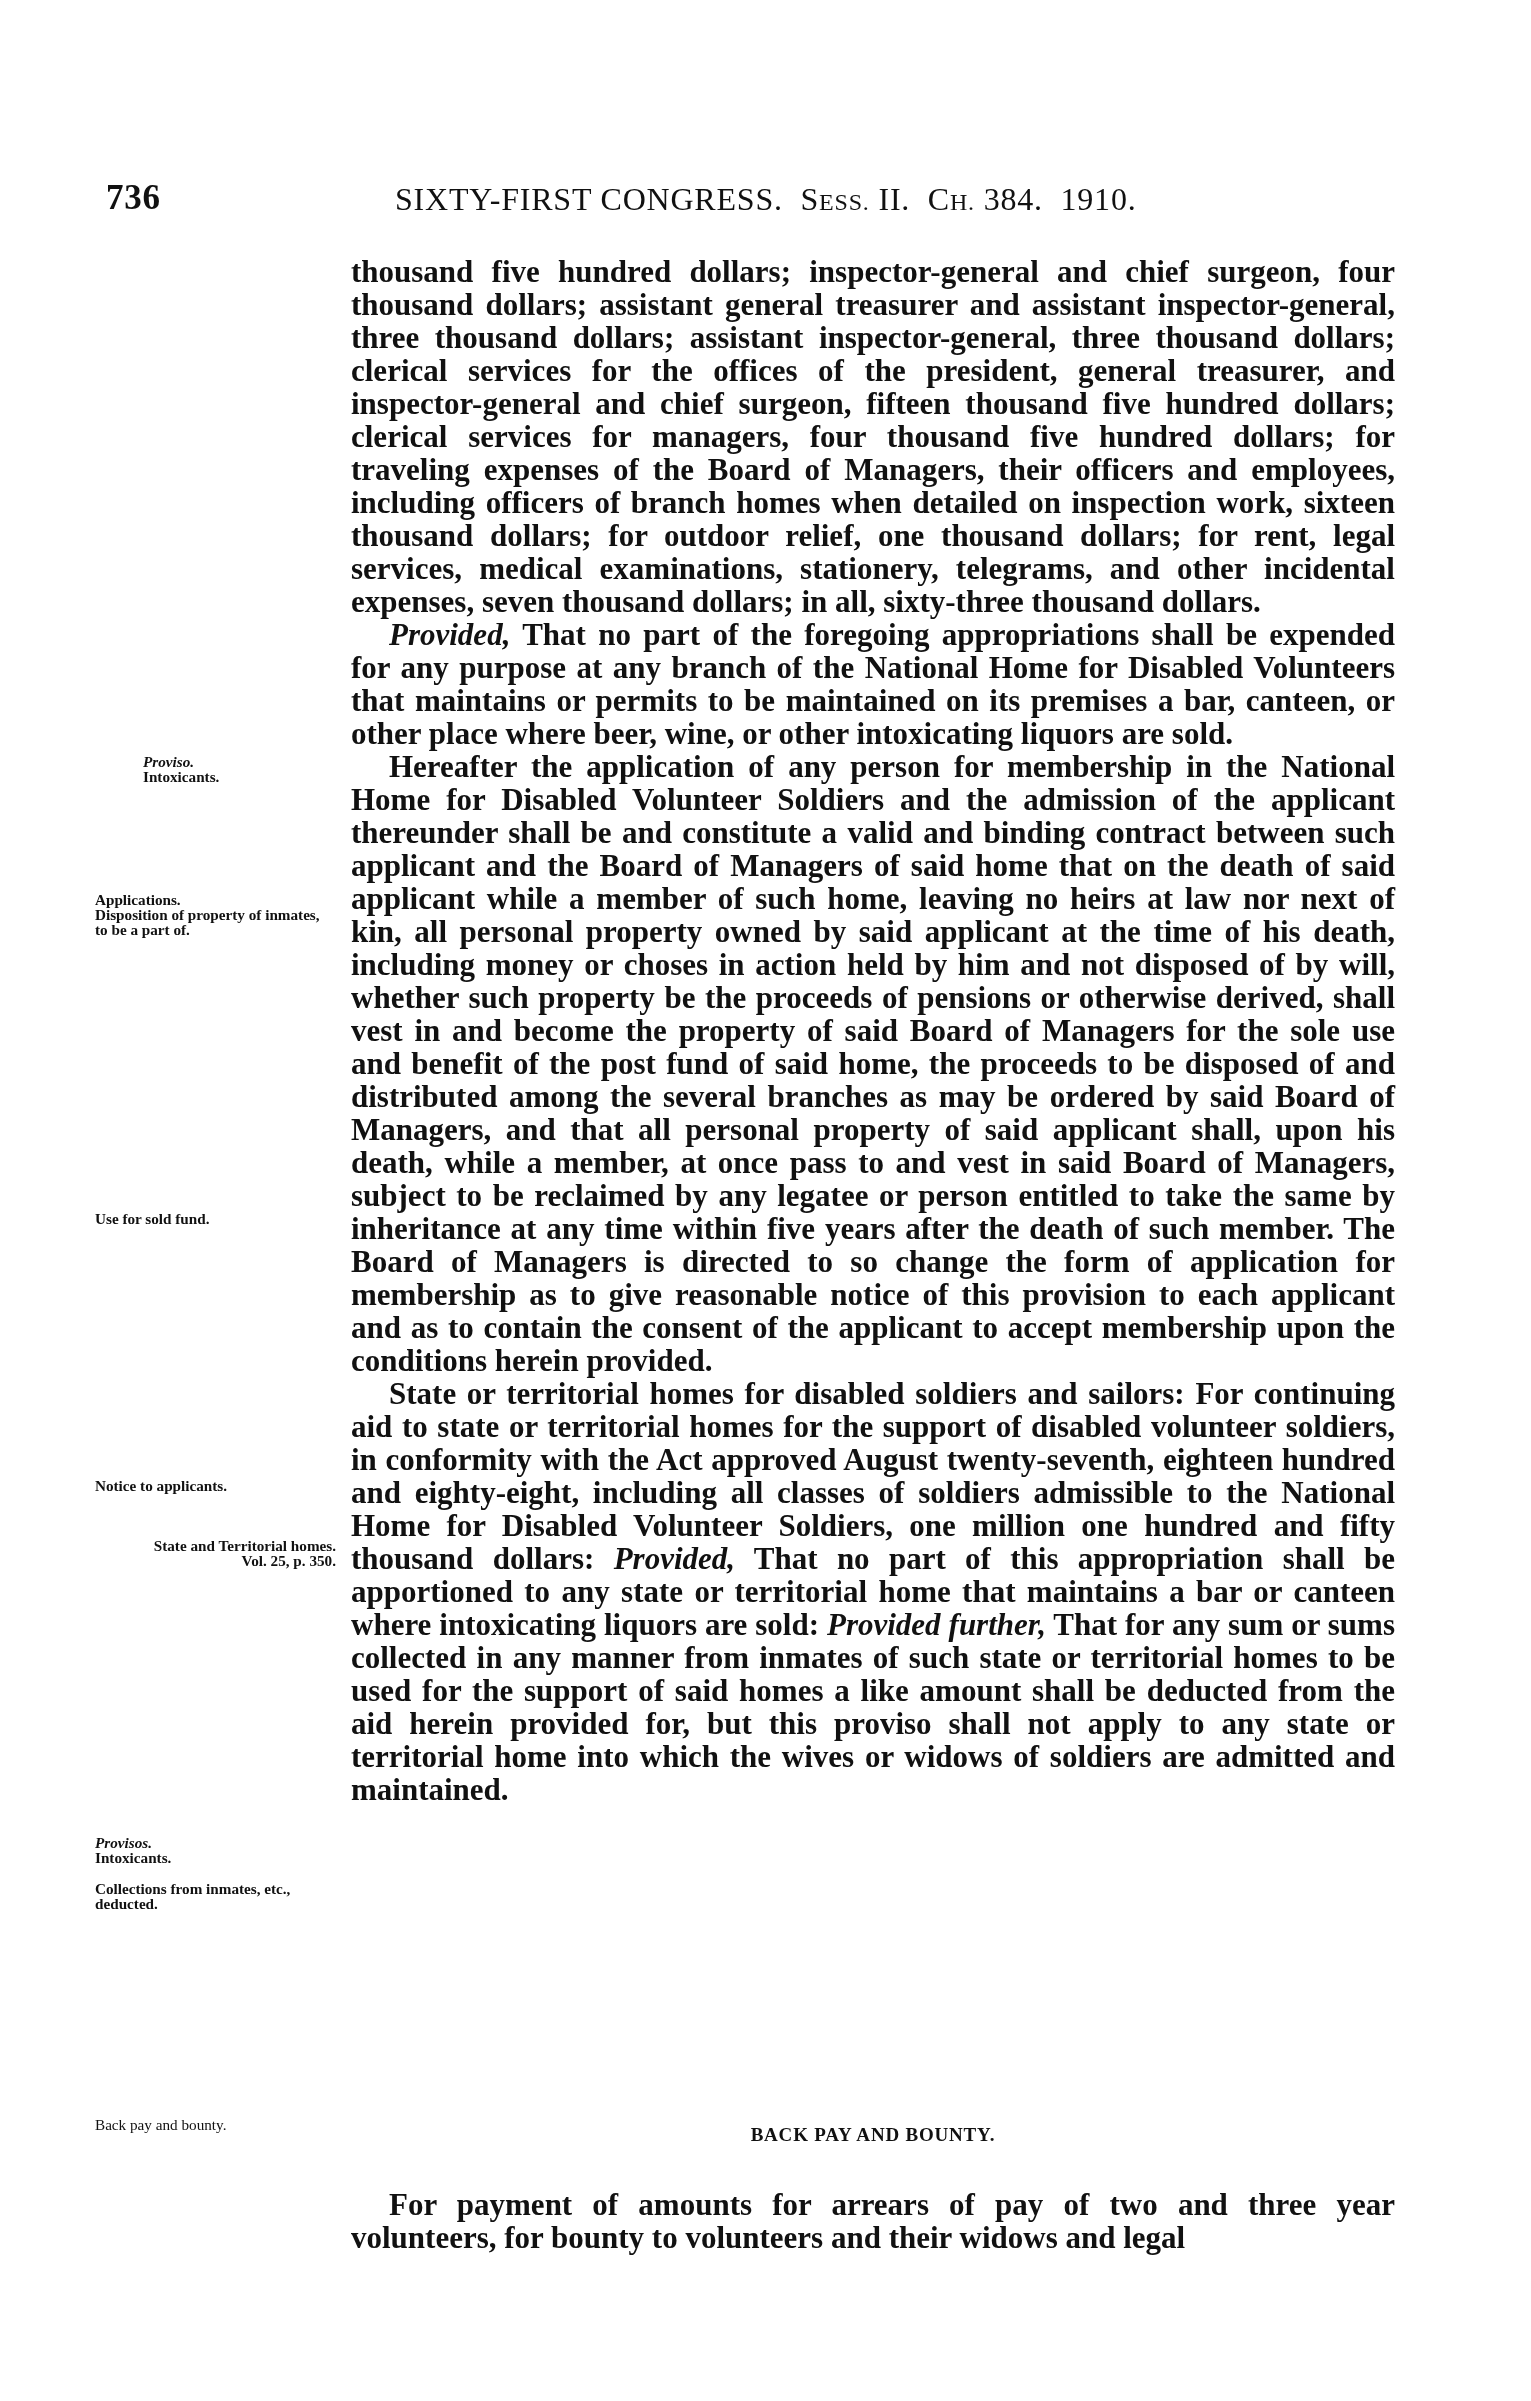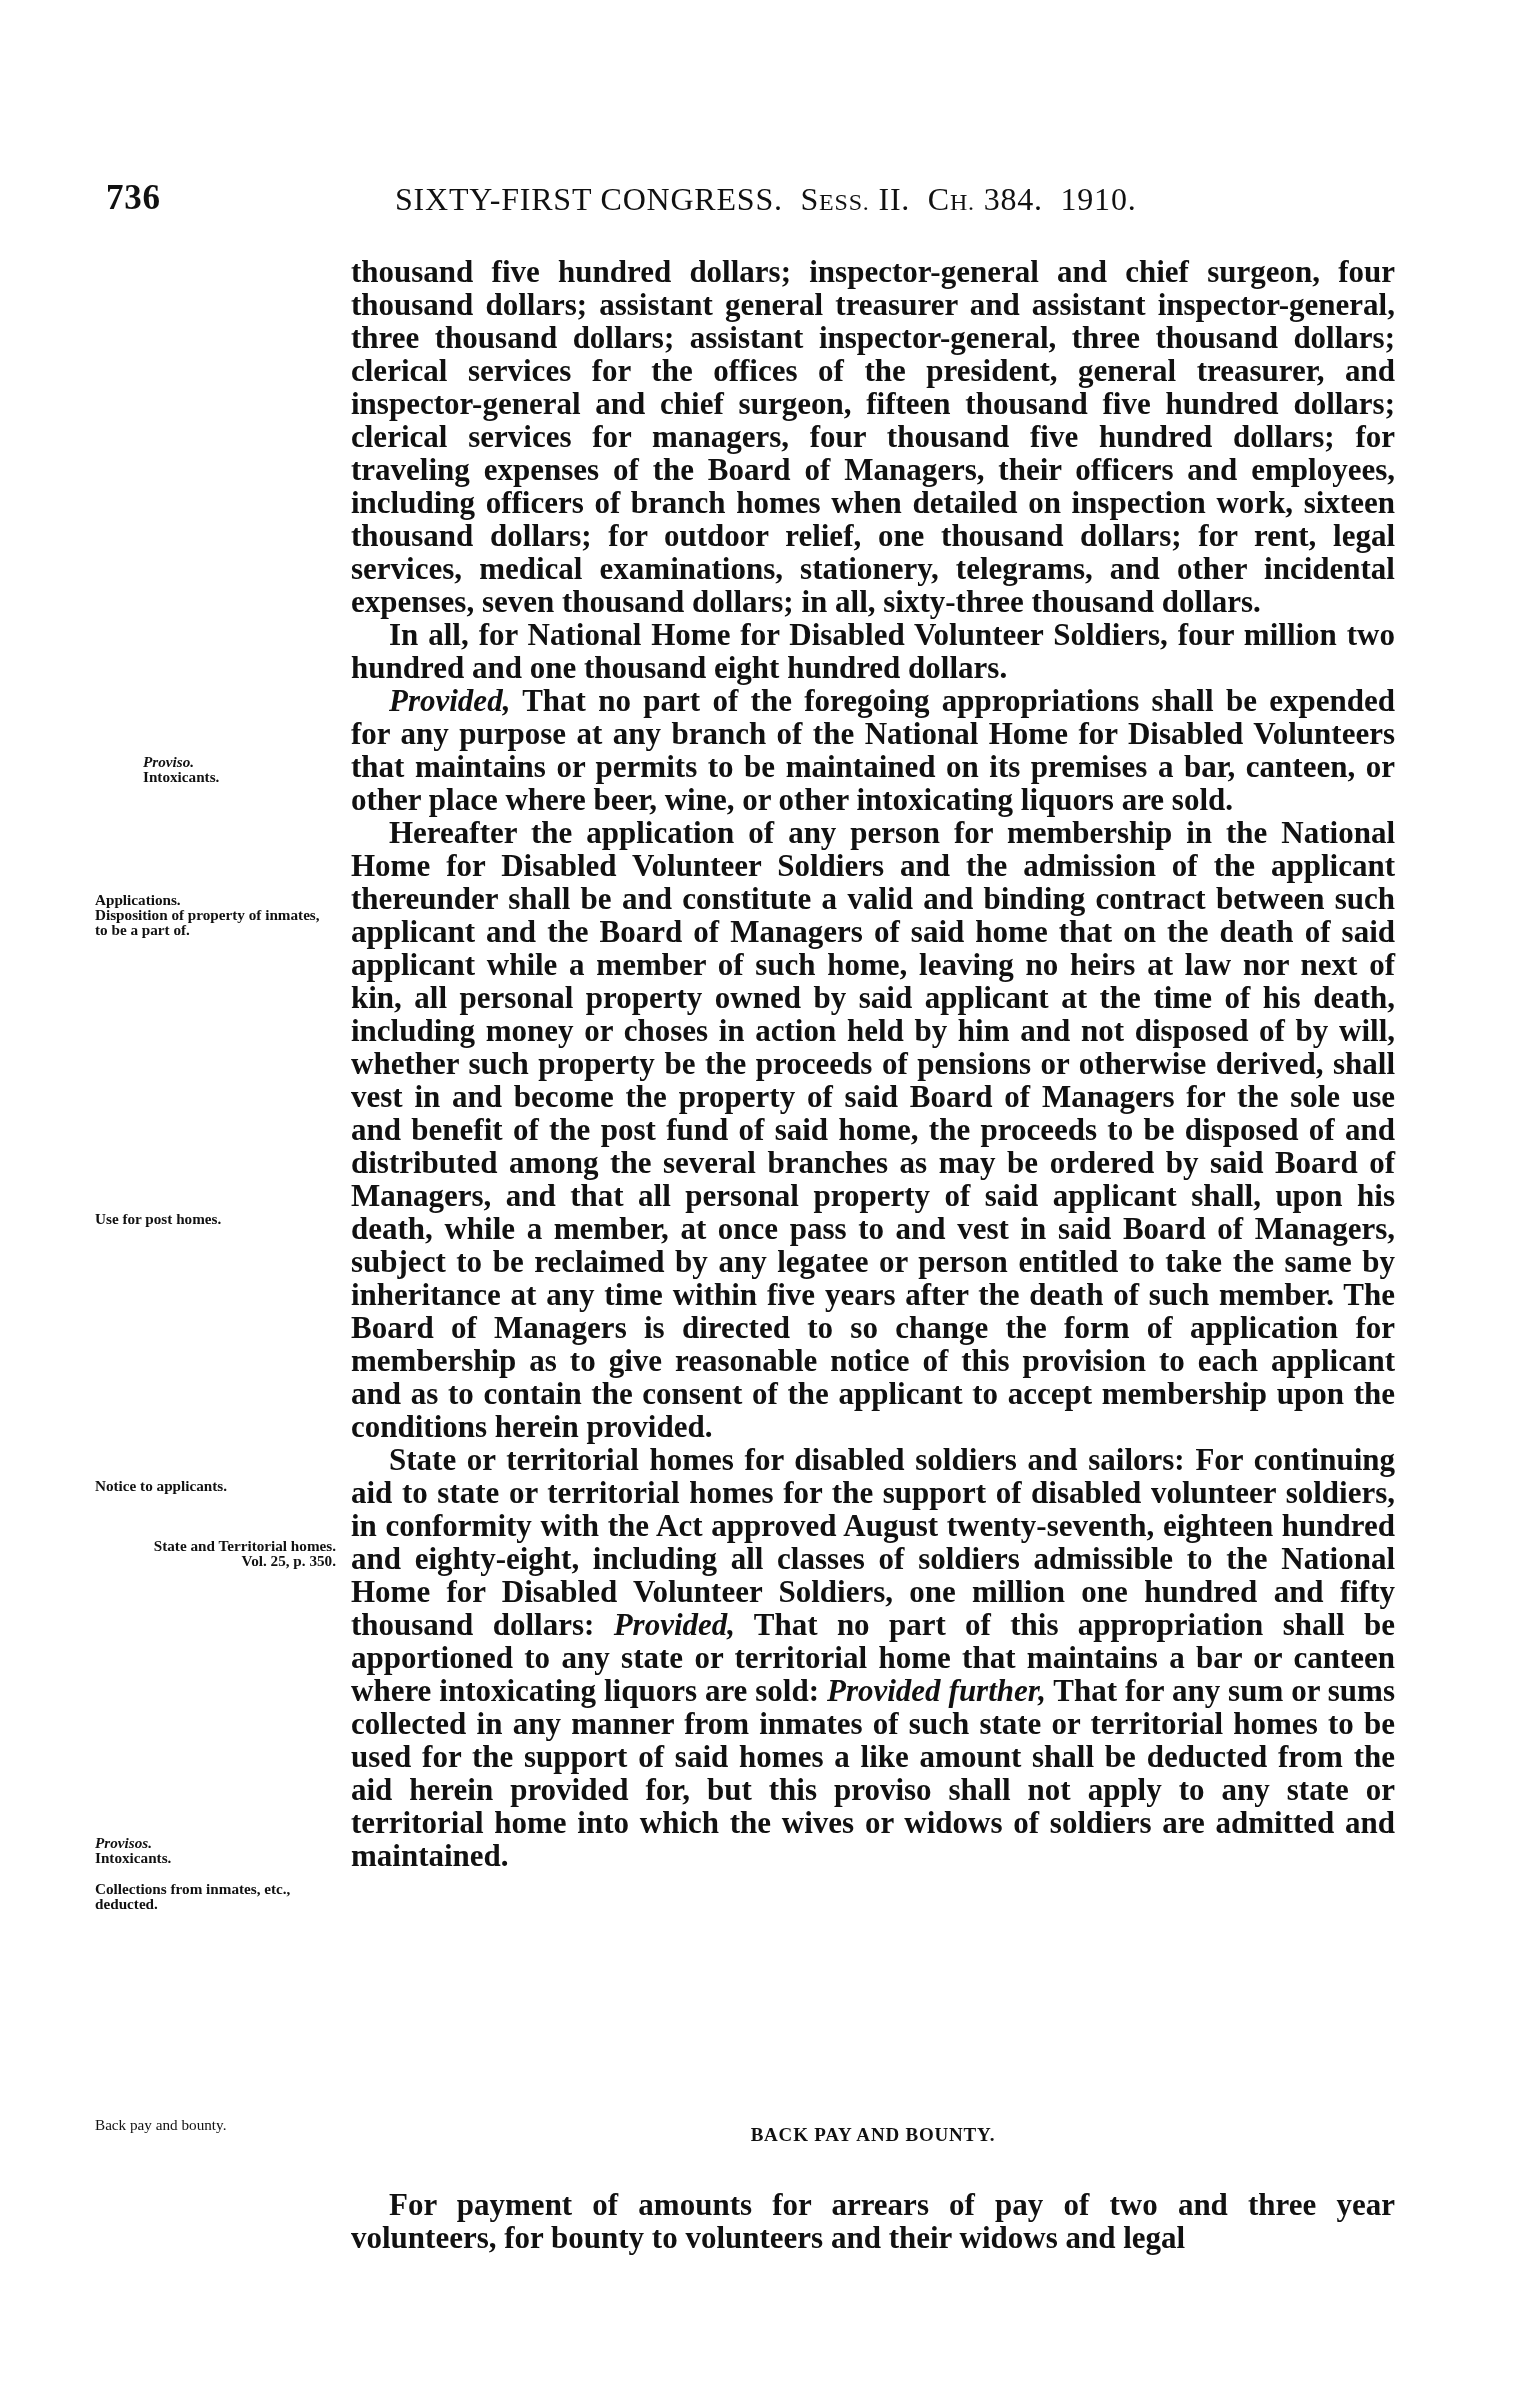--- a/index.html
+++ b/index.html
@@ -34,36 +34,35 @@
 </div>
 
 <div class="margin" style="top:754px;margin-left:48px;">
   <div class="i">Proviso.</div>
   <div>Intoxicants.</div>
 </div>
 <div class="margin" style="top:892px;">
   <div>Applications.</div>
   <div>Disposition of property of inmates, to be a part of.</div>
 </div>
-<div class="margin" style="top:1211px;">Use for post homes.</div>
+<div class="margin" style="top:1211px;">Use for sold fund.</div>
 <div class="margin" style="top:1478px;">Notice to applicants.</div>
 <div class="margin" style="top:1538px;text-align:right;">
   <div>State and Territorial homes.</div>
   <div>Vol. 25, p. 350.</div>
 </div>
 <div class="margin" style="top:1835px;">
   <div class="i">Provisos.</div>
   <div>Intoxicants.</div>
 </div>
 <div class="margin" style="top:1881px;">Collections from inmates, etc., deducted.</div>
 <div class="margin" style="top:2117px; font-weight:normal;">Back pay and bounty.</div>
 
 <div class="body-col">
   <p class="para">thousand five hundred dollars; inspector-general and chief surgeon, four thousand dollars; assistant general treasurer and assistant inspector-general, three thousand dollars; assistant inspector-general, three thousand dollars; clerical services for the offices of the president, general treasurer, and inspector-general and chief surgeon, fifteen thousand five hundred dollars; clerical services for managers, four thousand five hundred dollars; for traveling expenses of the Board of Managers, their officers and employees, including officers of branch homes when detailed on inspection work, sixteen thousand dollars; for outdoor relief, one thousand dollars; for rent, legal services, medical examinations, stationery, telegrams, and other incidental expenses, seven thousand dollars; in all, sixty-three thousand dollars.</p>
-  <p class="para indent">In all, for National Home for Disabled Volunteer Soldiers, four million two hundred and one thousand eight hundred dollars.</p>
   <p class="para indent"><span class="ital">Provided,</span><span> That no part of the foregoing appropriations shall be expended for any purpose at any branch of the National Home for Disabled Volunteers that maintains or permits to be maintained on its premises a bar, canteen, or other place where beer, wine, or other intoxicating liquors are sold.</span></p>
   <p class="para indent">Hereafter the application of any person for membership in the National Home for Disabled Volunteer Soldiers and the admission of the applicant thereunder shall be and constitute a valid and binding contract between such applicant and the Board of Managers of said home that on the death of said applicant while a member of such home, leaving no heirs at law nor next of kin, all personal property owned by said applicant at the time of his death, including money or choses in action held by him and not disposed of by will, whether such property be the proceeds of pensions or otherwise derived, shall vest in and become the property of said Board of Managers for the sole use and benefit of the post fund of said home, the proceeds to be disposed of and distributed among the several branches as may be ordered by said Board of Managers, and that all personal property of said applicant shall, upon his death, while a member, at once pass to and vest in said Board of Managers, subject to be reclaimed by any legatee or person entitled to take the same by inheritance at any time within five years after the death of such member. The Board of Managers is directed to so change the form of application for membership as to give reasonable notice of this provision to each applicant and as to contain the consent of the applicant to accept membership upon the conditions herein provided.</p>
   <p class="para indent"><span>State or territorial homes for disabled soldiers and sailors: For continuing aid to state or territorial homes for the support of disabled volunteer soldiers, in conformity with the Act approved August twenty-seventh, eighteen hundred and eighty-eight, including all classes of soldiers admissible to the National Home for Disabled Volunteer Soldiers, one million one hundred and fifty thousand dollars: </span><span class="ital">Provided,</span><span> That no part of this appropriation shall be apportioned to any state or territorial home that maintains a bar or canteen where intoxicating liquors are sold: </span><span class="ital">Provided further,</span><span> That for any sum or sums collected in any manner from inmates of such state or territorial homes to be used for the support of said homes a like amount shall be deducted from the aid herein provided for, but this proviso shall not apply to any state or territorial home into which the wives or widows of soldiers are admitted and maintained.</span></p>
 </div>
 
 <div class="section-head">BACK PAY AND BOUNTY.</div>
 
 <div class="final">
   <p class="para indent">For payment of amounts for arrears of pay of two and three year volunteers, for bounty to volunteers and their widows and legal</p>
 </div>

